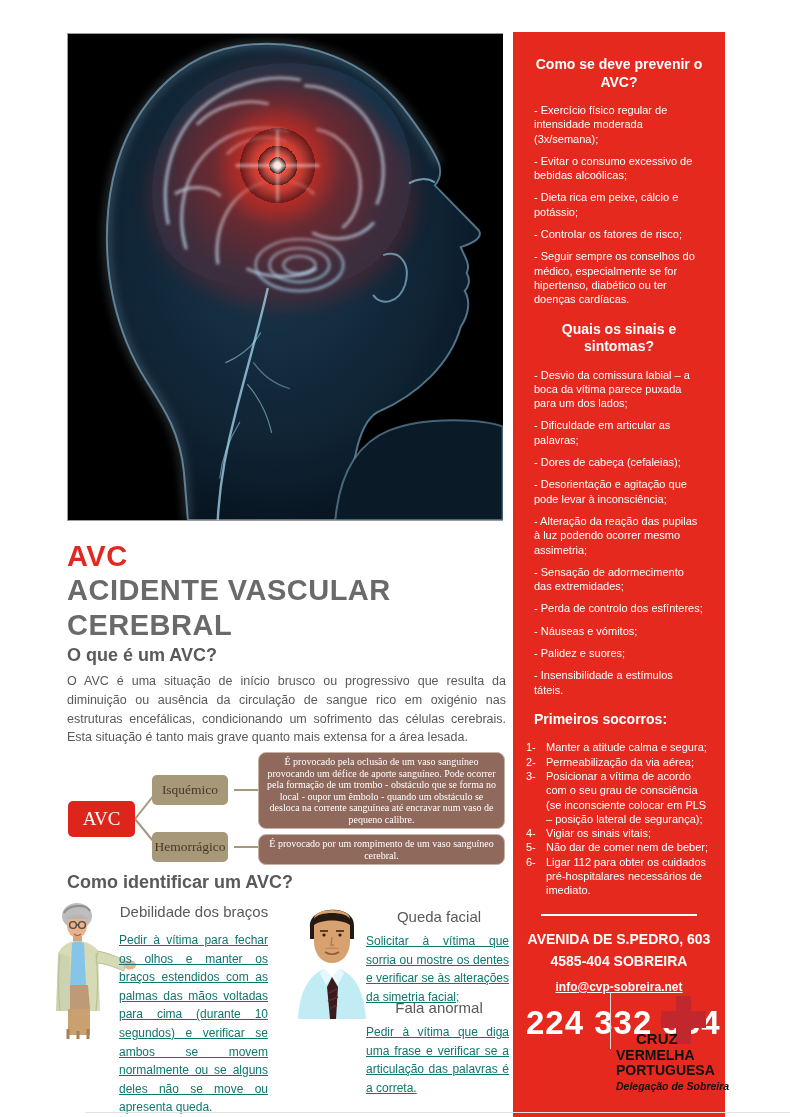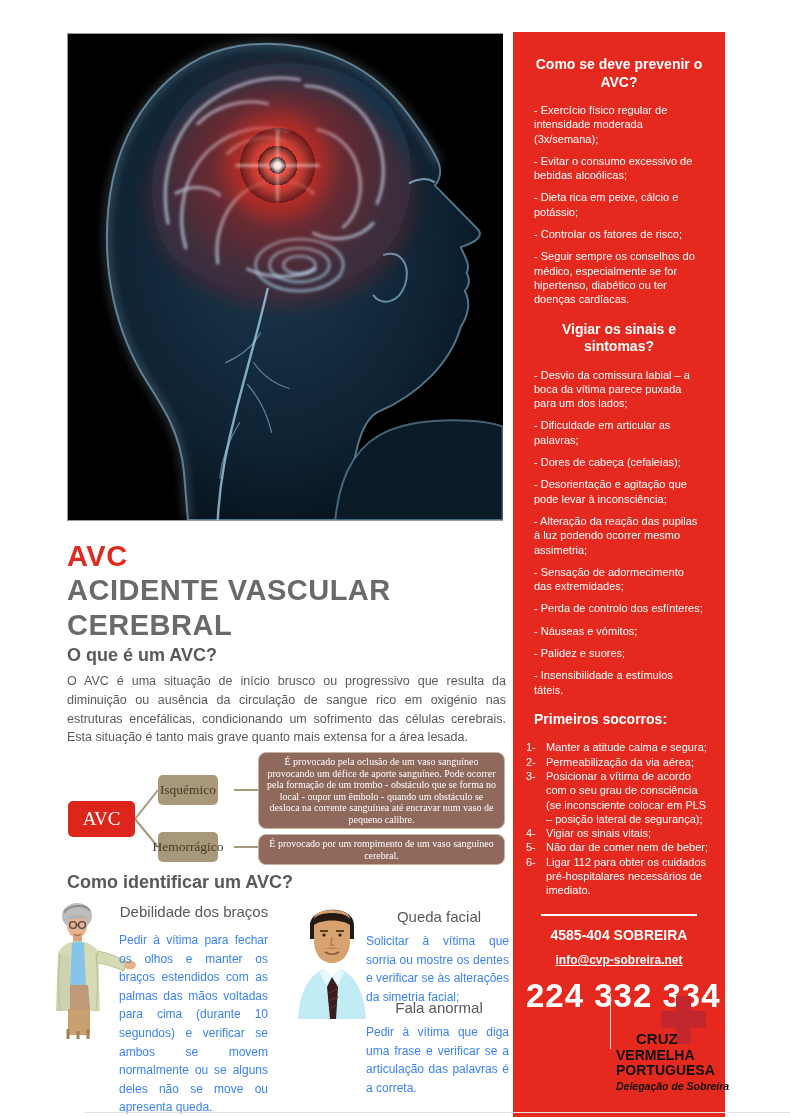--- a/index.html
+++ b/index.html
@@ -57,21 +57,21 @@
   
   .diagram { position:absolute; left:67px; top:748px; width:440px; height:122px; }
   .diagram svg.connectors { position:absolute; left:0; top:0; width:440px; height:122px; }
   .dg-root {
     position:absolute; left:1px; top:53px; width:67px; height:36px;
     background:#dd251c; border-radius:5px; color:#fff;
     font-family:"Liberation Serif", serif; font-size:19px;
     display:flex; align-items:center; justify-content:center;
   }
   .dg-branch {
-    position:absolute; left:91px; width:60px; height:30px;
+    position:absolute; left:85px; width:76px; height:30px;
     background:#a69878; border-radius:5px; color:#463a28;
     font-family:"Liberation Serif", serif; font-size:13.5px;
     display:flex; align-items:center; justify-content:center;
   }
   .dg-branch.b1 { top:27px; }
   .dg-branch.b2 { top:84px; }
   .dg-desc {
     position:absolute; left:191px; width:247px;
     background:#90695d; border:1px solid #c7b3a2; border-radius:8px;
     color:#fff; font-family:"Liberation Serif", serif; font-size:10px;
@@ -80,22 +80,23 @@
   .dg-desc.d1 { top:4px; min-height:74px; }
   .dg-desc.d2 { top:86px; min-height:29px; display:flex; align-items:center; justify-content:center; }
 
   
   .identify-heading { position:absolute; left:67px; top:872px; }
   .figure { position:absolute; }
   .fig-woman { left:46px; top:901px; width:92px; height:138px; }
   .fig-man { left:298px; top:893px; width:68px; height:126px; }
   .col-heading { position:absolute; color:#595959; font-size:15px; text-align:center; }
   .col-text {
-    position:absolute; color:#3b82f6; font-size:12px; line-height:1.55;
+    position:absolute; color:#0f766e; font-size:12px; line-height:1.55;
     text-align:justify;
+    text-decoration:underline;
   }
   .c1-heading { left:118px; top:903px; width:152px; }
   .c1-text { left:119px; top:931px; width:149px; }
   .c2-heading { left:368px; top:908px; width:142px; }
   .c2-text { left:366px; top:932px; width:143px; }
   .c3-heading { left:368px; top:999px; width:142px; }
   .c3-text { left:366px; top:1023px; width:143px; }
 
   
   .col-sep { position:absolute; left:610px; top:993px; width:1px; height:56px; background:#e3d9d7; }
@@ -191,21 +192,21 @@
   <aside class="sidebar">
     <div class="sb-heading first">Como se deve prevenir o AVC?</div>
     <div class="sb-list">
       <div class="sb-item">- Exercício físico regular de intensidade moderada (3x/semana);</div>
       <div class="sb-item">- Evitar o consumo excessivo de bebidas alcoólicas;</div>
       <div class="sb-item">- Dieta rica em peixe, cálcio e potássio;</div>
       <div class="sb-item">- Controlar os fatores de risco;</div>
       <div class="sb-item">- Seguir sempre os conselhos do médico, especialmente se for hipertenso, diabético ou ter doenças cardíacas.</div>
     </div>
 
-    <div class="sb-heading">Vigiar os sinais e sintomas?</div>
+    <div class="sb-heading">Quais os sinais e sintomas?</div>
     <div class="sb-list">
       <div class="sb-item">- Desvio da comissura labial – a boca da vítima parece puxada para um dos lados;</div>
       <div class="sb-item">- Dificuldade em articular as palavras;</div>
       <div class="sb-item">- Dores de cabeça (cefaleias);</div>
       <div class="sb-item">- Desorientação e agitação que pode levar à inconsciência;</div>
       <div class="sb-item">- Alteração da reação das pupilas à luz podendo ocorrer mesmo assimetria;</div>
       <div class="sb-item">- Sensação de adormecimento das extremidades;</div>
       <div class="sb-item">- Perda de controlo dos esfínteres;</div>
       <div class="sb-item">- Náuseas e vómitos;</div>
       <div class="sb-item">- Palidez e suores;</div>
@@ -235,20 +236,21 @@
         <span class="fa-text">Não dar de comer nem de beber;</span>
       </div>
       <div class="fa-item">
         <span class="fa-num">6-</span>
         <span class="fa-text">Ligar 112 para obter os cuidados pré-hospitalares necessários de imediato.</span>
       </div>
     </div>
 
     <div class="sb-divider"></div>
 
+    <div class="sb-address">AVENIDA DE S.PEDRO, 603</div>
     <div class="sb-address" style="margin-top:-4px;">4585-404 SOBREIRA</div>
     <div class="sb-email">
       <a href="#">info@cvp-sobreira.net</a>
     </div>
     <div class="sb-phone">224 332 334</div>
   </aside>
 
   <div class="title-block">
     <div class="title-avc">AVC</div>
     <div class="title-rest">ACIDENTE VASCULAR CEREBRAL</div>

